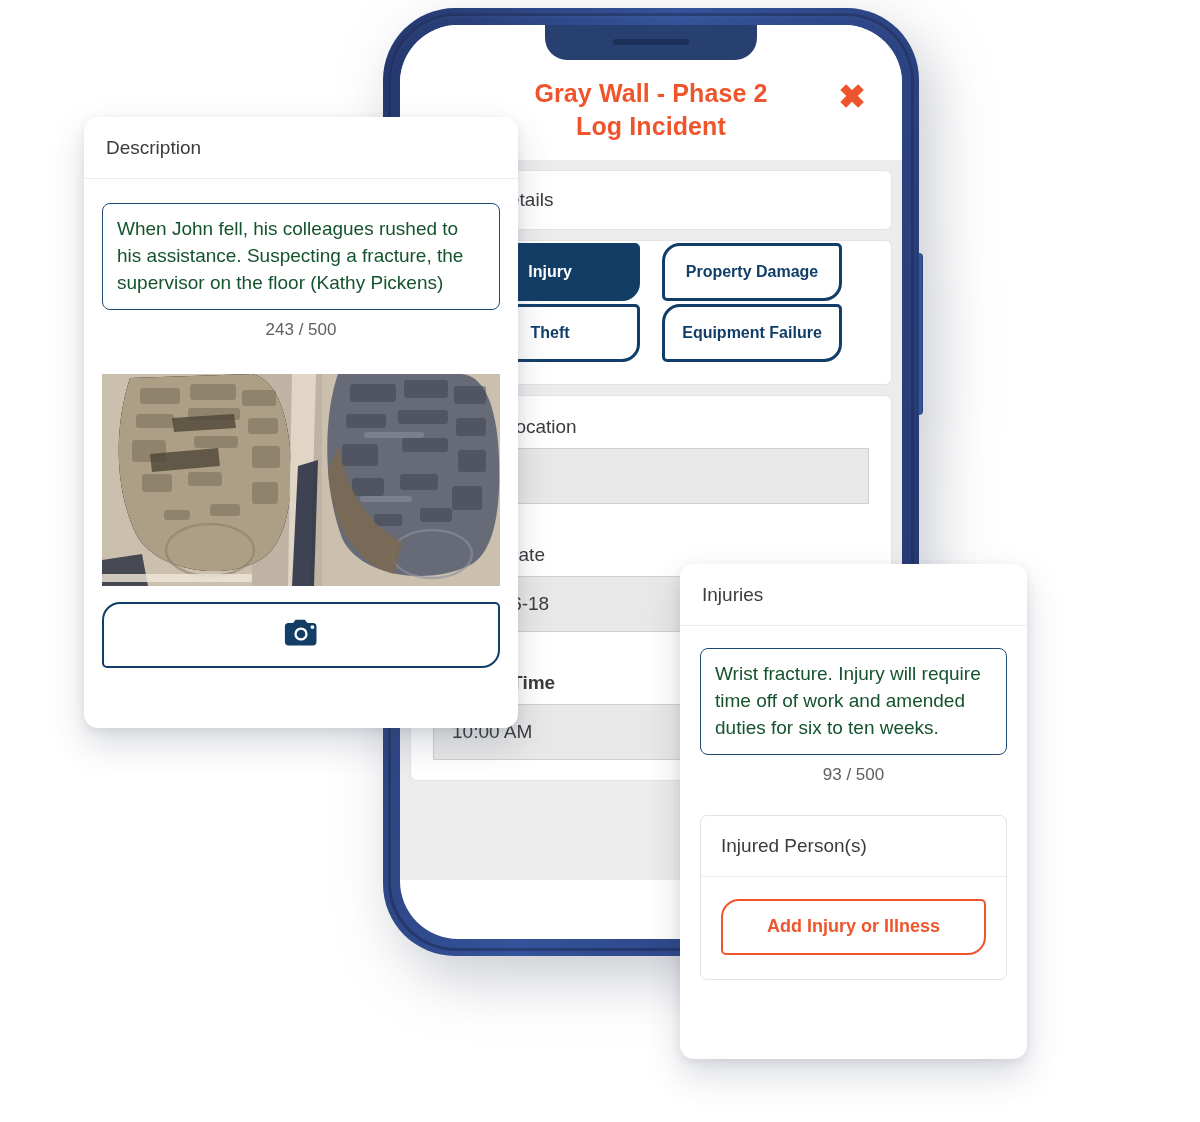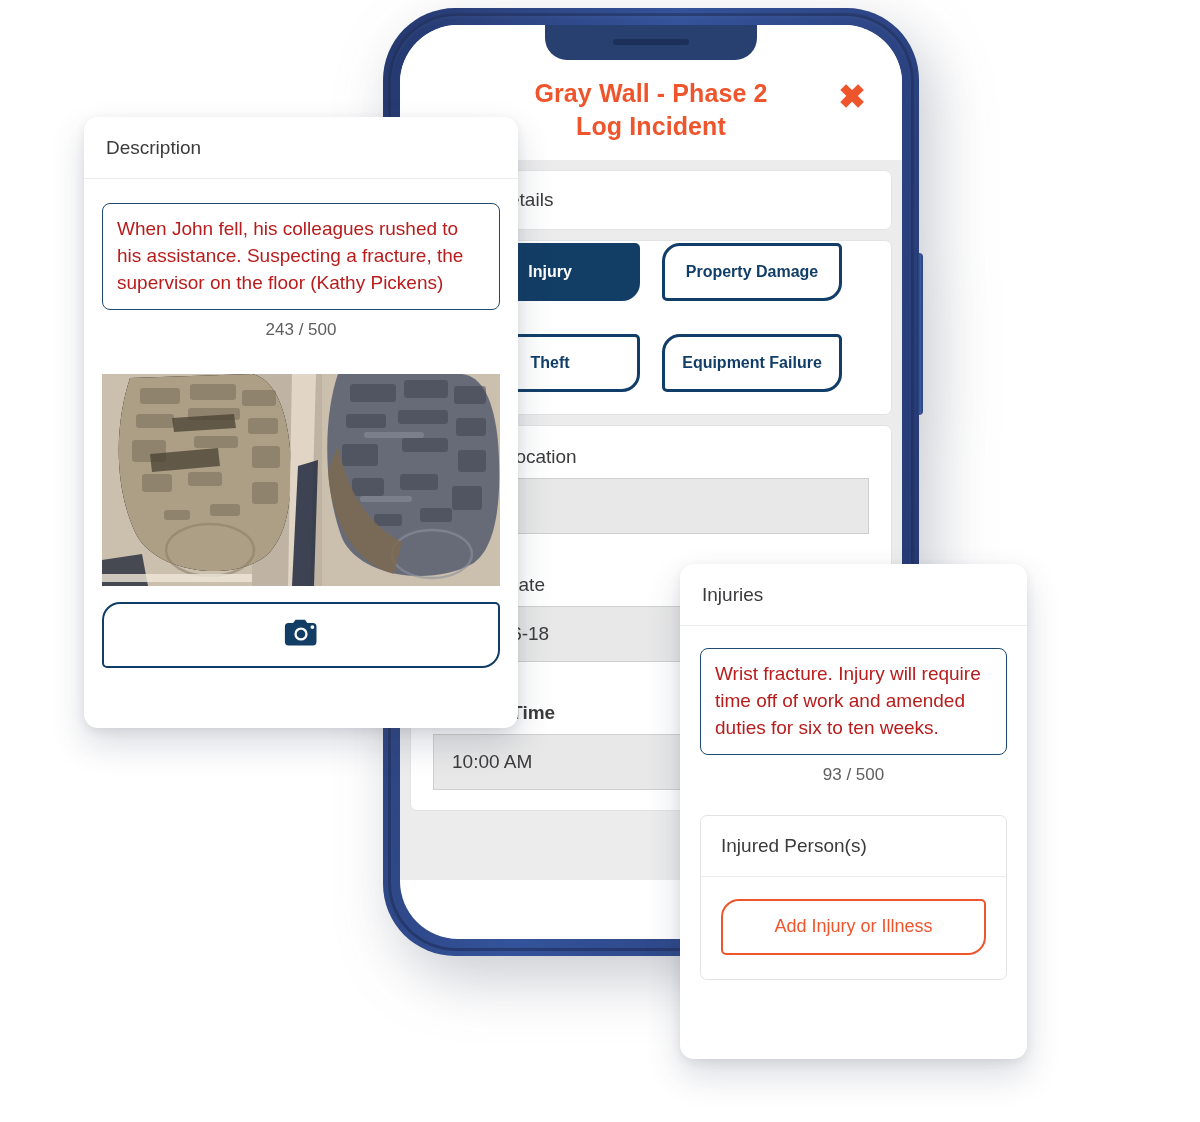--- a/index.html
+++ b/index.html
@@ -121,21 +121,21 @@
   }
   .scard-head {
     padding: 18px 22px;
     font-size: 19px;
     color: #3b3b3d;
   }
   .type-grid {
     padding: 2px 14px 22px 14px;
     display: flex;
     flex-wrap: wrap;
-    gap: 33px 22px;
+    gap: 3px 22px;
     justify-content: center;
   }
   .type-btn {
     width: 180px;
     height: 58px;
     display: flex;
     align-items: center;
     justify-content: center;
     font-size: 16px;
     font-weight: 700;
@@ -191,21 +191,21 @@
     width: 434px;
     height: 611px;
   }
   #desc-body { padding: 24px 18px 0 18px; }
   .textbox {
     border: 1.6px solid #1f4a72;
     border-radius: 8px;
     padding: 12px 14px;
     font-size: 19px;
     line-height: 1.42;
-    color: #b91c1c;
+    color: #14532d;
   }
   #desc-textbox { min-height: 92px; }
   .counter {
     text-align: center;
     font-size: 17px;
     color: #5f5f62;
     padding-top: 10px;
   }
   #desc-photo {
     margin: 34px 0 0 0;
@@ -257,21 +257,21 @@
   }
   #inj-person-foot { padding: 22px 20px 24px 20px; }
   #add-injury-btn {
     height: 56px;
     border: 2.2px solid #ef552d;
     border-radius: 18px 5px 18px 5px;
     display: flex;
     align-items: center;
     justify-content: center;
     font-size: 18px;
-    font-weight: 400;
+    font-weight: 700;
     color: #ef552d;
     cursor: pointer;
     background:#fff;
   }
 </style>
 </head>
 <body>
 
 <div id="stage">
 

